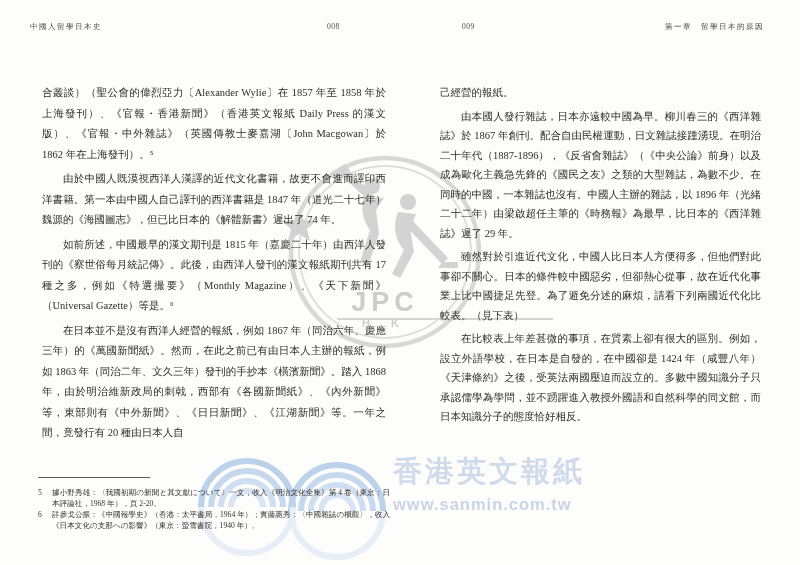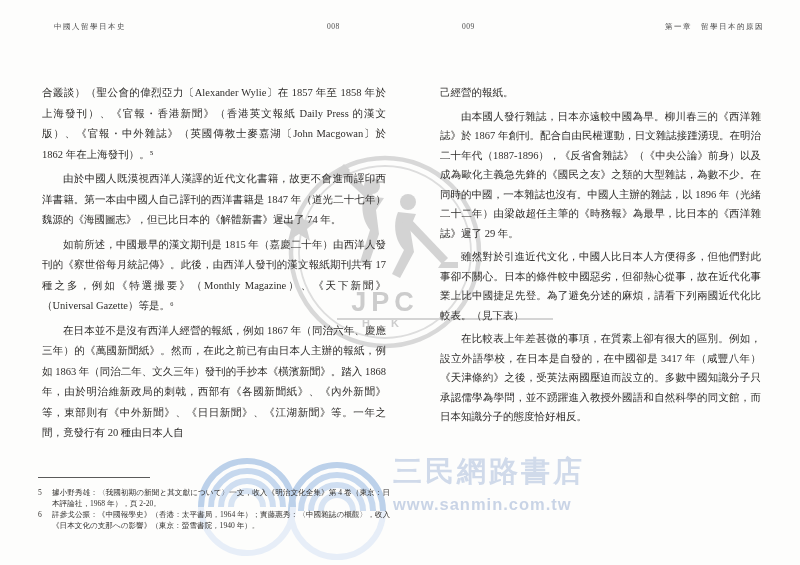--- a/index.html
+++ b/index.html
@@ -5,21 +5,21 @@
   html,body{margin:0;padding:0;}
   body{
     width:800px;height:565px;position:relative;overflow:hidden;
     background:#fdfdfc;
     font-family:"Liberation Serif","DejaVu Serif",serif;
   }
   .spread{position:absolute;inset:0;}
 
   
   .running{position:absolute;top:22px;font-size:7.5px;color:#4b4b4b;letter-spacing:1.5px;white-space:nowrap;z-index:2;}
-  .rh-left{left:54px;text-align:right;}
+  .rh-left{left:30px;text-align:right;}
   .pn-left{left:327px;letter-spacing:.5px;}
   .pn-right{left:462px;letter-spacing:.5px;}
   .rh-right{right:36px;}
 
   
   .page-col{position:absolute;top:79px;font-size:10.5px;line-height:20.5px;color:#2e2c2a;text-align:justify;z-index:2;}
   .col-left{left:38px;width:352px;}
   .col-right{left:436px;width:329px;line-height:19.5px;}
   .page-col p{margin:4px;text-indent:2em;}
   .page-col p.cont{text-indent:0;}
@@ -88,21 +88,21 @@
       <path d="M36 55 A16 16 0 0 1 68 55" stroke="#d8e4f3"></path>
       <path d="M96 59 A46 46 0 0 1 188 59" stroke="#bcd1ea"></path>
       <path d="M106 59 A36 36 0 0 1 178 59" stroke="#c6d8ee"></path>
       <path d="M116 59 A26 26 0 0 1 168 59" stroke="#cfdef1"></path>
       <path d="M126 59 A16 16 0 0 1 158 59" stroke="#d8e4f3"></path>
       <path d="M6 55 A46 46 0 0 0 98 55" stroke="#e7eef8"></path>
       <path d="M96 59 A46 46 0 0 0 188 59" stroke="#e7eef8"></path>
     </g>
   </svg>
   <div class="wm-sanmin-text">
-    <div class="wm-sanmin-name">三民網路書店</div>
+    <div class="wm-sanmin-name">香港英文報紙</div>
     <div class="wm-sanmin-url">www.sanmin.com.tw</div>
   </div>
 
   <main class="page-col col-left">
     <p class="cont">合叢談）（聖公會的偉烈亞力〔Alexander Wylie〕在 1857 年至 1858 年於上海發刊）、《官報・香港新聞》（香港英文報紙 Daily Press 的漢文版）、《官報・中外雜誌》（英國傳教士麥嘉湖〔John Macgowan〕於 1862 年在上海發刊）。⁵</p>
     <p>由於中國人既漠視西洋人漢譯的近代文化書籍，故更不會進而譯印西洋書籍。第一本由中國人自己譯刊的西洋書籍是 1847 年（道光二十七年）魏源的《海國圖志》，但已比日本的《解體新書》遲出了 74 年。</p>
     <p>如前所述，中國最早的漢文期刊是 1815 年（嘉慶二十年）由西洋人發刊的《察世俗每月統記傳》。此後，由西洋人發刊的漢文報紙期刊共有 17 種之多，例如《特選撮要》（Monthly Magazine）、《天下新聞》（Universal Gazette）等是。⁶</p>
     <p>在日本並不是沒有西洋人經營的報紙，例如 1867 年（同治六年、慶應三年）的《萬國新聞紙》。然而，在此之前已有由日本人主辦的報紙，例如 1863 年（同治二年、文久三年）發刊的手抄本《橫濱新聞》。踏入 1868 年，由於明治維新政局的刺戟，西部有《各國新聞紙》、《內外新聞》等，東部則有《中外新聞》、《日日新聞》、《江湖新聞》等。一年之間，竟發行有 20 種由日本人自</p>
     <div class="footnotes">
       <div class="fn-rule"></div>
@@ -114,16 +114,16 @@
         <span class="fn-num">6</span>
         <span class="fn-text">詳參戈公振：《中國報學史》（香港：太平書局，1964 年）；實藤惠秀：〈中國雜誌の概觀〉，收入《日本文化の支那への影響》（東京：螢雪書院，1940 年）。</span>
       </div>
     </div>
   </main>
 
   <main class="page-col col-right">
     <p class="cont">己經營的報紙。</p>
     <p>由本國人發行雜誌，日本亦遠較中國為早。柳川春三的《西洋雜誌》於 1867 年創刊。配合自由民權運動，日文雜誌接踵湧現。在明治二十年代（1887-1896），《反省會雜誌》（《中央公論》前身）以及成為歐化主義急先鋒的《國民之友》之類的大型雜誌，為數不少。在同時的中國，一本雜誌也沒有。中國人主辦的雜誌，以 1896 年（光緒二十二年）由梁啟超任主筆的《時務報》為最早，比日本的《西洋雜誌》遲了 29 年。</p>
     <p>雖然對於引進近代文化，中國人比日本人方便得多，但他們對此事卻不關心。日本的條件較中國惡劣，但卻熱心從事，故在近代化事業上比中國捷足先登。為了避免分述的麻煩，請看下列兩國近代化比較表。（見下表）</p>
-    <p>在比較表上年差甚微的事項，在質素上卻有很大的區別。例如，設立外語學校，在日本是自發的，在中國卻是 3417 年（咸豐八年）《天津條約》之後，受英法兩國壓迫而設立的。多數中國知識分子只承認儒學為學問，並不踴躍進入教授外國語和自然科學的同文館，而日本知識分子的態度恰好相反。</p>
+    <p>在比較表上年差甚微的事項，在質素上卻有很大的區別。例如，設立外語學校，在日本是自發的，在中國卻是 1424 年（咸豐八年）《天津條約》之後，受英法兩國壓迫而設立的。多數中國知識分子只承認儒學為學問，並不踴躍進入教授外國語和自然科學的同文館，而日本知識分子的態度恰好相反。</p>
   </main>
 
 </div>
 
 </body></html>

